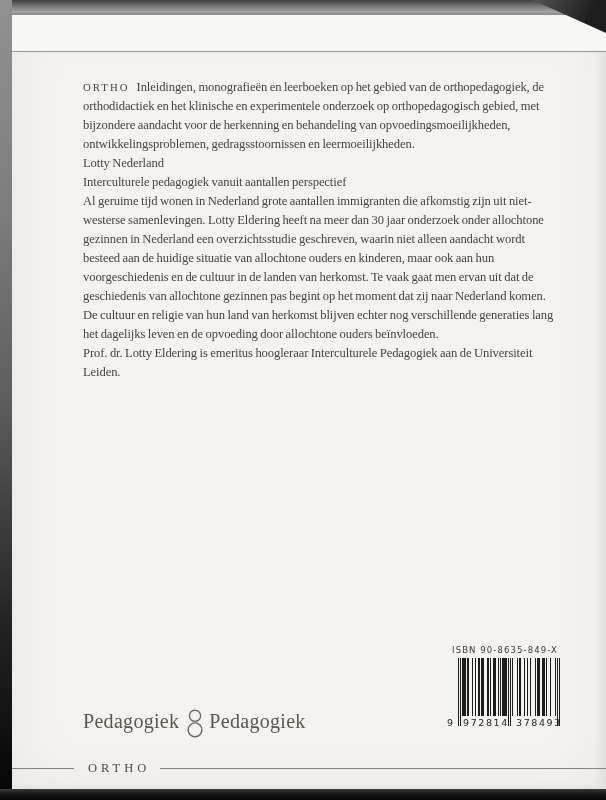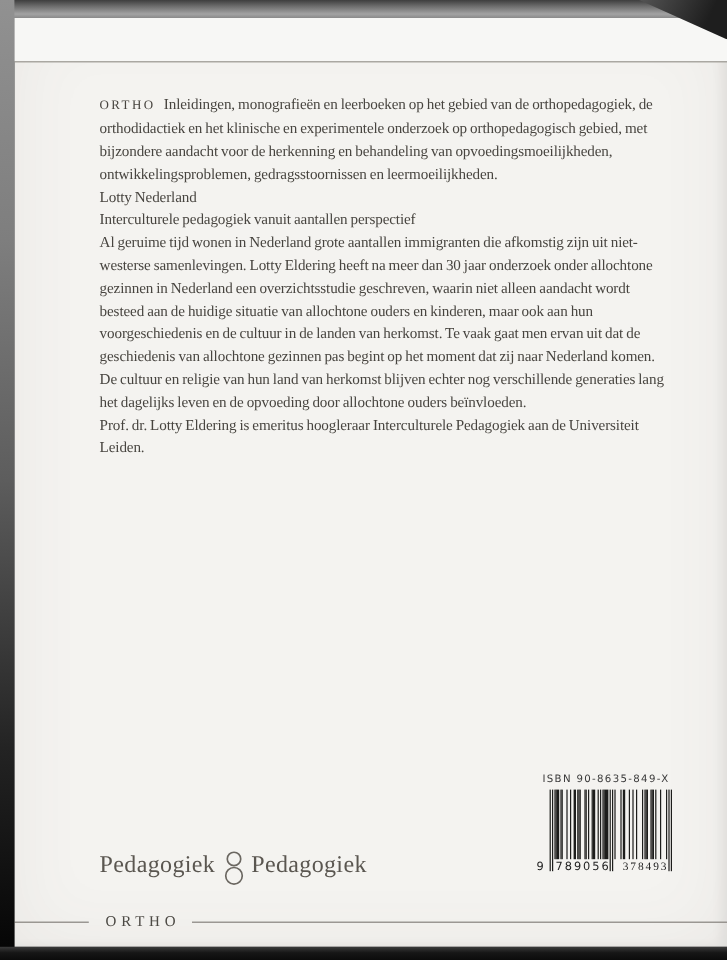--- a/index.html
+++ b/index.html
@@ -43,21 +43,21 @@
   .barcode-block{position:absolute;left:433px;top:630px;width:120px;}
   .isbn{text-align:center;font:8.5px "DejaVu Sans",sans-serif;letter-spacing:1.1px;
         color:#3a3a3a;white-space:nowrap;}
   .bars-wrap{position:relative;margin:3px 0 0 13px;width:103px;height:68px;}
   .bars{display:flex;height:100%;}
   .bars i{flex:1 1 0;display:block;}
   .num{position:absolute;bottom:-2px;font:9.5px "DejaVu Sans",sans-serif;color:#1f1f1f;
        letter-spacing:1.6px;}
   .num-lead{left:-11px;}
   .num-left{left:5px;width:44px;text-align:center;}
-  .num-right{right:1px;width:44px;text-align:center;font-family:Liberation Serif, serif;}
+  .num-right{right:1px;width:44px;text-align:center;}
 
   
   .footer-rule{position:absolute;left:-12px;right:0;top:746px;display:flex;align-items:center;
                color:#4c4944;font:12.5px "Liberation Serif",serif;letter-spacing:4px;}
   .frule{height:1px;background:#85827d;}
   .frule-left{width:74px;margin-right:14px;}
   .frule-right{flex:1;margin-left:10px;}
 </style>
 </head>
 <body>
@@ -178,21 +178,21 @@
             <i style="background: transparent; height: 85%;"></i>
             <i style="background: transparent; height: 85%;"></i>
             <i style="background: transparent; height: 85%;"></i>
             <i style="background: rgb(29, 29, 27); height: 85%;"></i>
             <i style="background: transparent; height: 85%;"></i>
             <i style="background: rgb(29, 29, 27); height: 100%;"></i>
             <i style="background: transparent; height: 100%;"></i>
             <i style="background: rgb(29, 29, 27); height: 100%;"></i>
           </div>
         <span class="num num-lead">9</span>
-        <span class="num num-left">789056</span>
+        <span class="num num-left">972814</span>
         <span class="num num-right">378493</span>
       </div>
     </div>
 
     <div class="publisher">
       <span>Pedagogiek</span>
       <svg class="lemniscate" width="16" height="31" viewBox="0 0 16 31">
         <circle cx="8" cy="7.8" r="5.6" fill="none" stroke="#6b6761" stroke-width="1.4"></circle>
         <circle cx="8" cy="21.8" r="6.9" fill="none" stroke="#6b6761" stroke-width="1.4"></circle>
       </svg>

